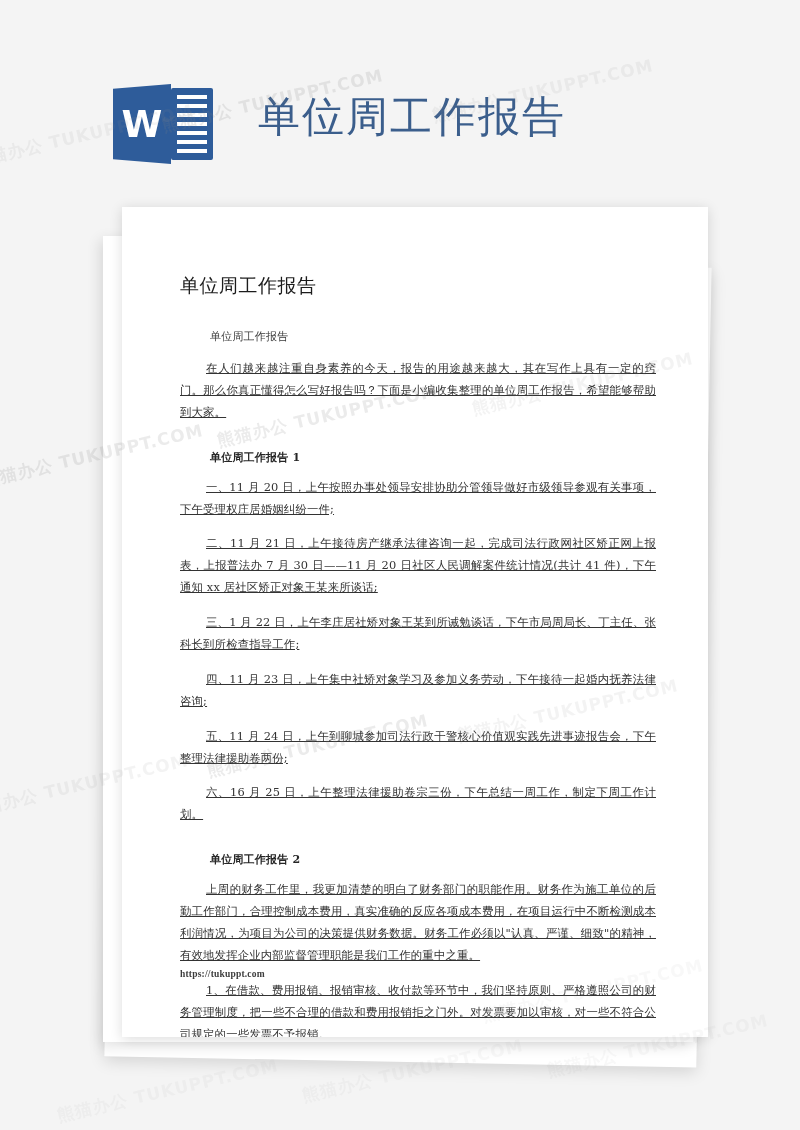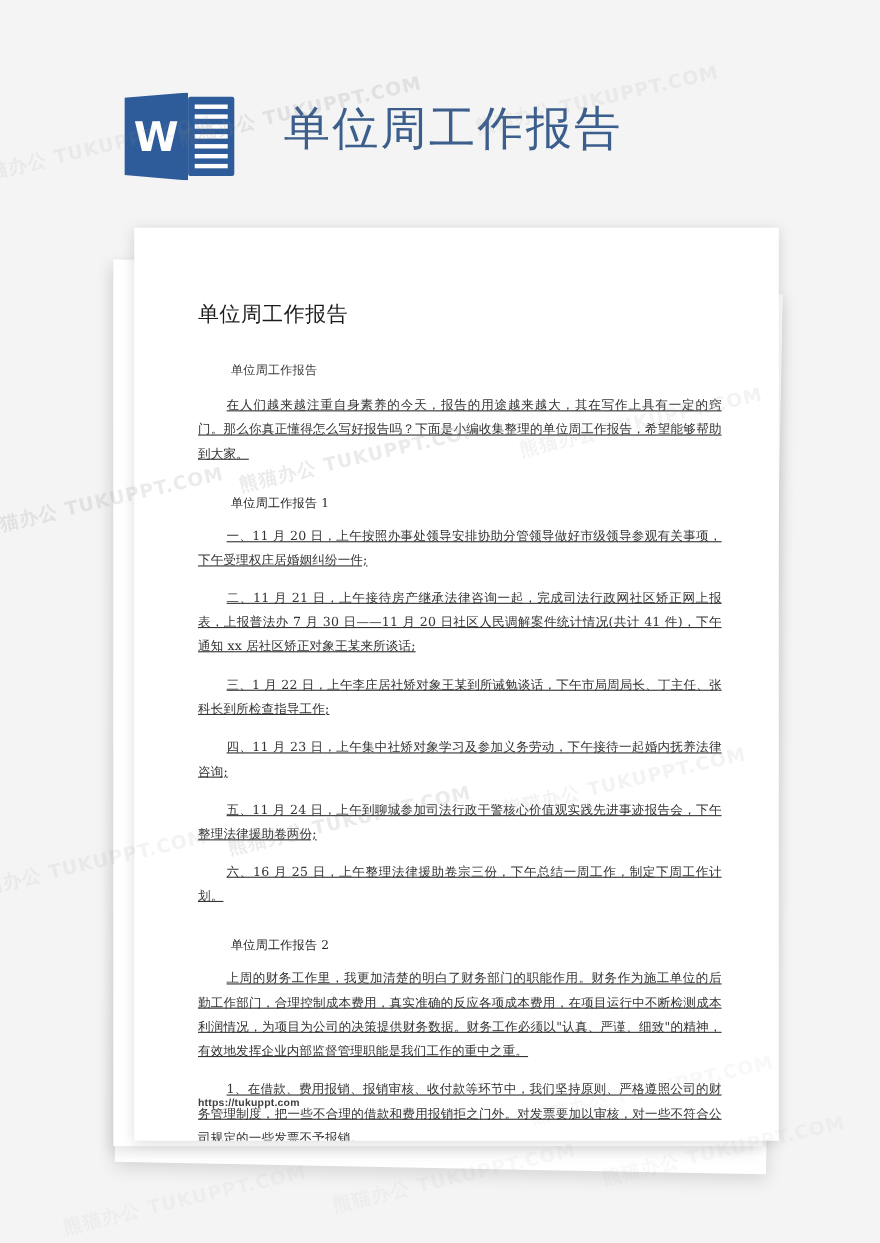--- a/index.html
+++ b/index.html
@@ -184,33 +184,33 @@
     line-height: 1.92;
     margin: 0 0 13px 0;
     text-indent: 26px;
     text-align: justify;
     color: #333333;
     letter-spacing: 0.15px;
     text-decoration: underline;
   }
   .doc-sec {
     font-size: 11px;
-    font-weight: 400;
+    font-weight: 700;
     margin: 26px 0 12px 30px;
     color: #262626;
     letter-spacing: 0.2px;
   }
   .doc-footer-url {
     position: absolute;
     left: 58px;
-    top: 790px;
+    top: 762px;
     font-size: 9.5px;
     font-weight: 700;
     color: #3d3d3d;
-    font-family: Liberation Sans, sans-serif;
+    font-family: Liberation Serif, serif;
     letter-spacing: 0.2px;
   }
 </style>
 </head>
 <body>
 
 <div class="paper-stack">
   <div class="sheet sheet-back2"></div>
   <div class="sheet sheet-back1"></div>
   <div class="sheet sheet-front"></div>

